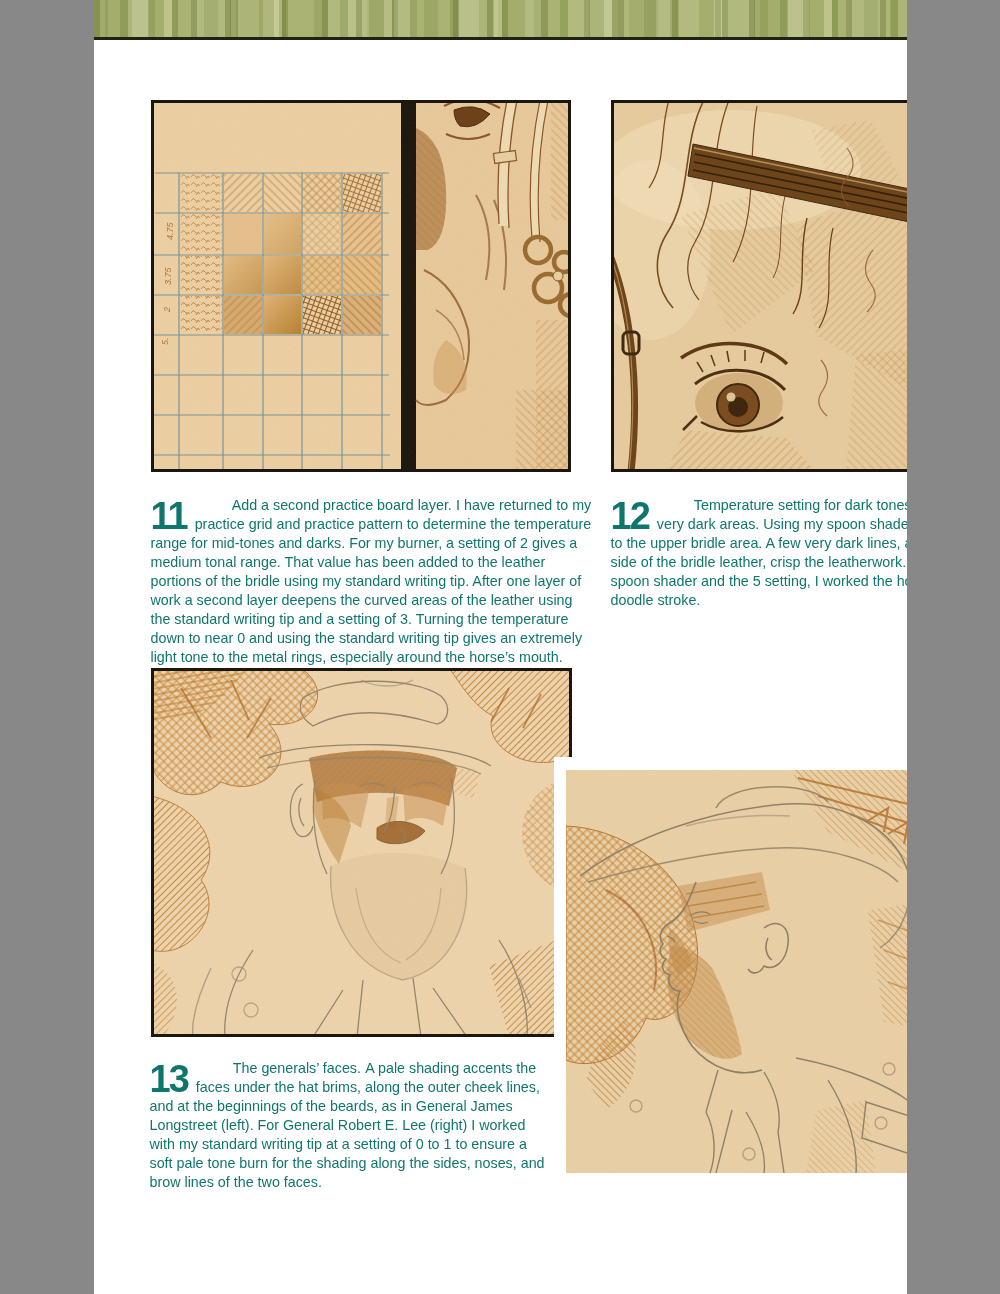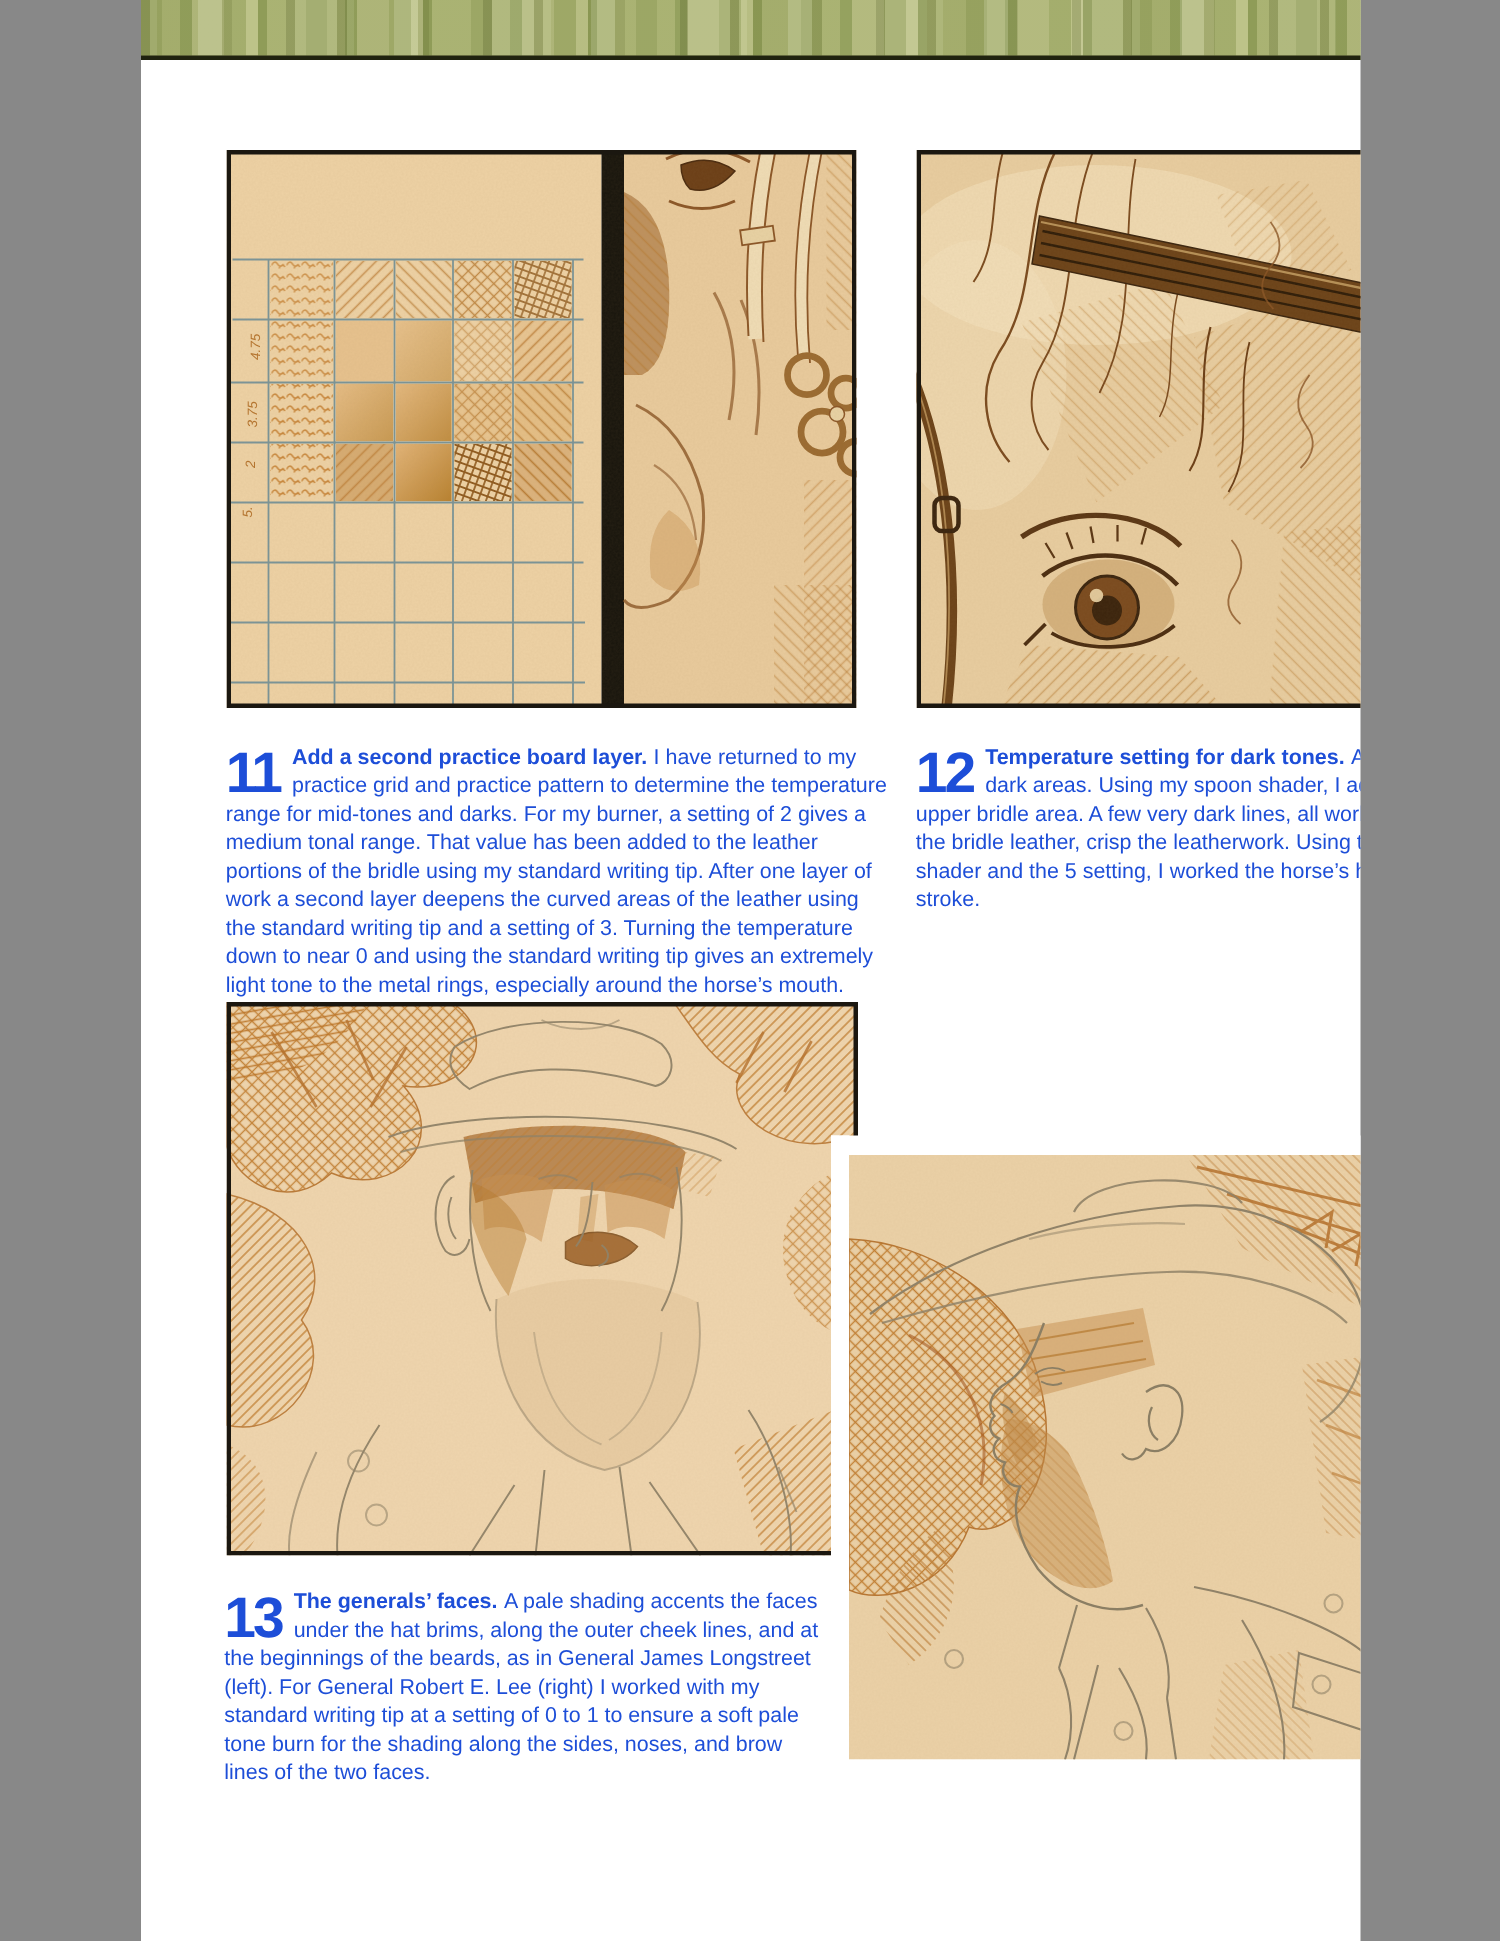--- a/index.html
+++ b/index.html
@@ -1,36 +1,36 @@
 <!DOCTYPE html>
 <html><head>
 <meta charset="utf-8">
 <style>
   html,body{margin:0;padding:0;background:#888;}
   #page{position:relative;width:813px;height:1294px;background:#ffffff;overflow:hidden;
-        font-family:"Liberation Sans",sans-serif;color:#1d4ed8;margin:0 auto;}
+        font-family:"Liberation Sans",sans-serif;color:#0f766e;margin:0 auto;}
   
   .band{position:absolute;left:0;top:0;width:1000px;height:37px;
     background-color:#a6af6c;
     background-image:
       repeating-linear-gradient(90deg, rgba(60,70,20,.20) 0 6px, rgba(255,255,255,.07) 6px 11px,
         rgba(60,70,20,.04) 11px 38px, rgba(255,255,255,.13) 38px 54px, rgba(60,70,20,.12) 54px 61px,
         rgba(255,255,255,.02) 61px 97px, rgba(40,50,10,.16) 97px 103px, rgba(255,255,255,.10) 103px 131px),
       repeating-linear-gradient(90deg, #9aa562 0 14px, #a8b170 14px 26px, #93a05c 26px 34px,
         #b2b97c 34px 55px, #a2ac6a 55px 70px, #bcc287 70px 78px, #8d9a55 78px 84px, #a8b170 84px 110px);
     border-bottom:3px solid #20230f;}
   
   .fig{position:absolute;line-height:0;}
   .fig svg{display:block;}
   #fig4wrap{position:absolute;left:460px;top:757px;border-left:12px solid #fff;border-top:13px solid #fff;}
   
   .sec{position:absolute;font-size:14.3px;line-height:19px;text-align:left;}
   .sec .num{float:left;font-weight:700;font-size:38px;line-height:32px;letter-spacing:-2px;
             margin:4px 8px 0 0;}
-  .sec .ttl{font-weight:700;margin-right:.30em;}
+  .sec .ttl{font-weight:400;margin-right:.30em;margin-left:37px;}
   
   .footer-title{position:absolute;left:0;top:1247px;width:906px;text-align:right;
                 font-weight:700;font-size:17.5px;}
   .footer-bar{position:absolute;left:920px;top:1244px;width:3.5px;height:50px;background:#231f20;}
   .footer-page{position:absolute;left:928px;top:1245px;width:44px;text-align:center;
                font-weight:700;font-size:21px;}
 </style>
 </head>
 <body>
 

